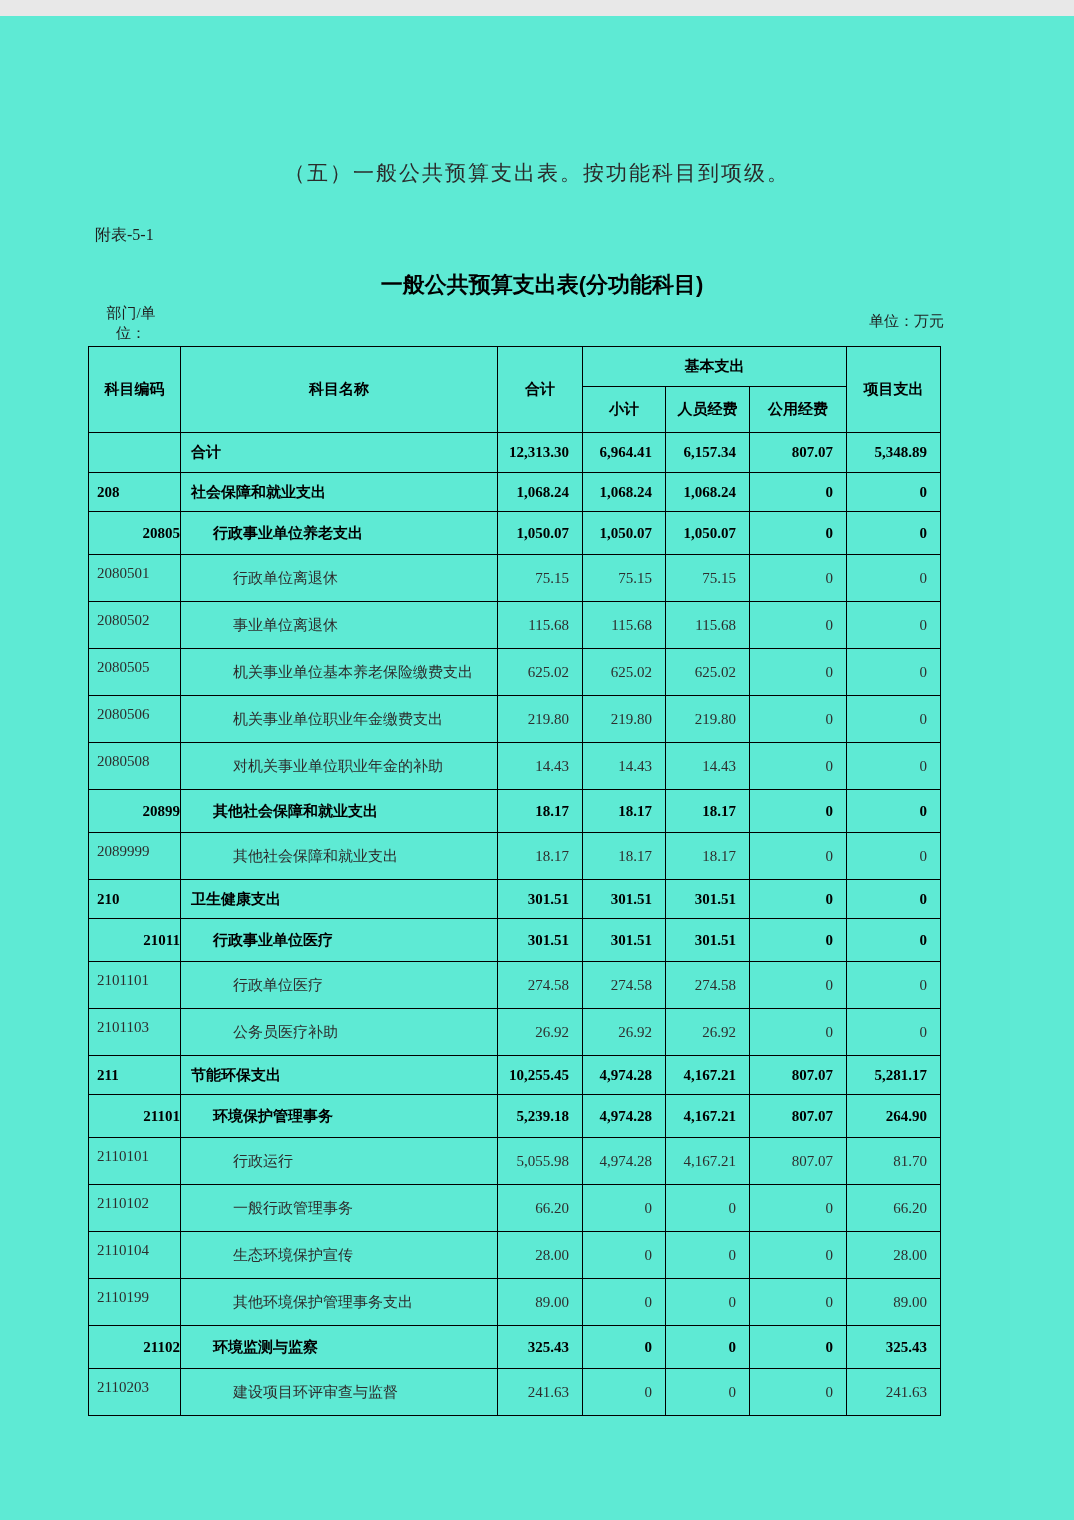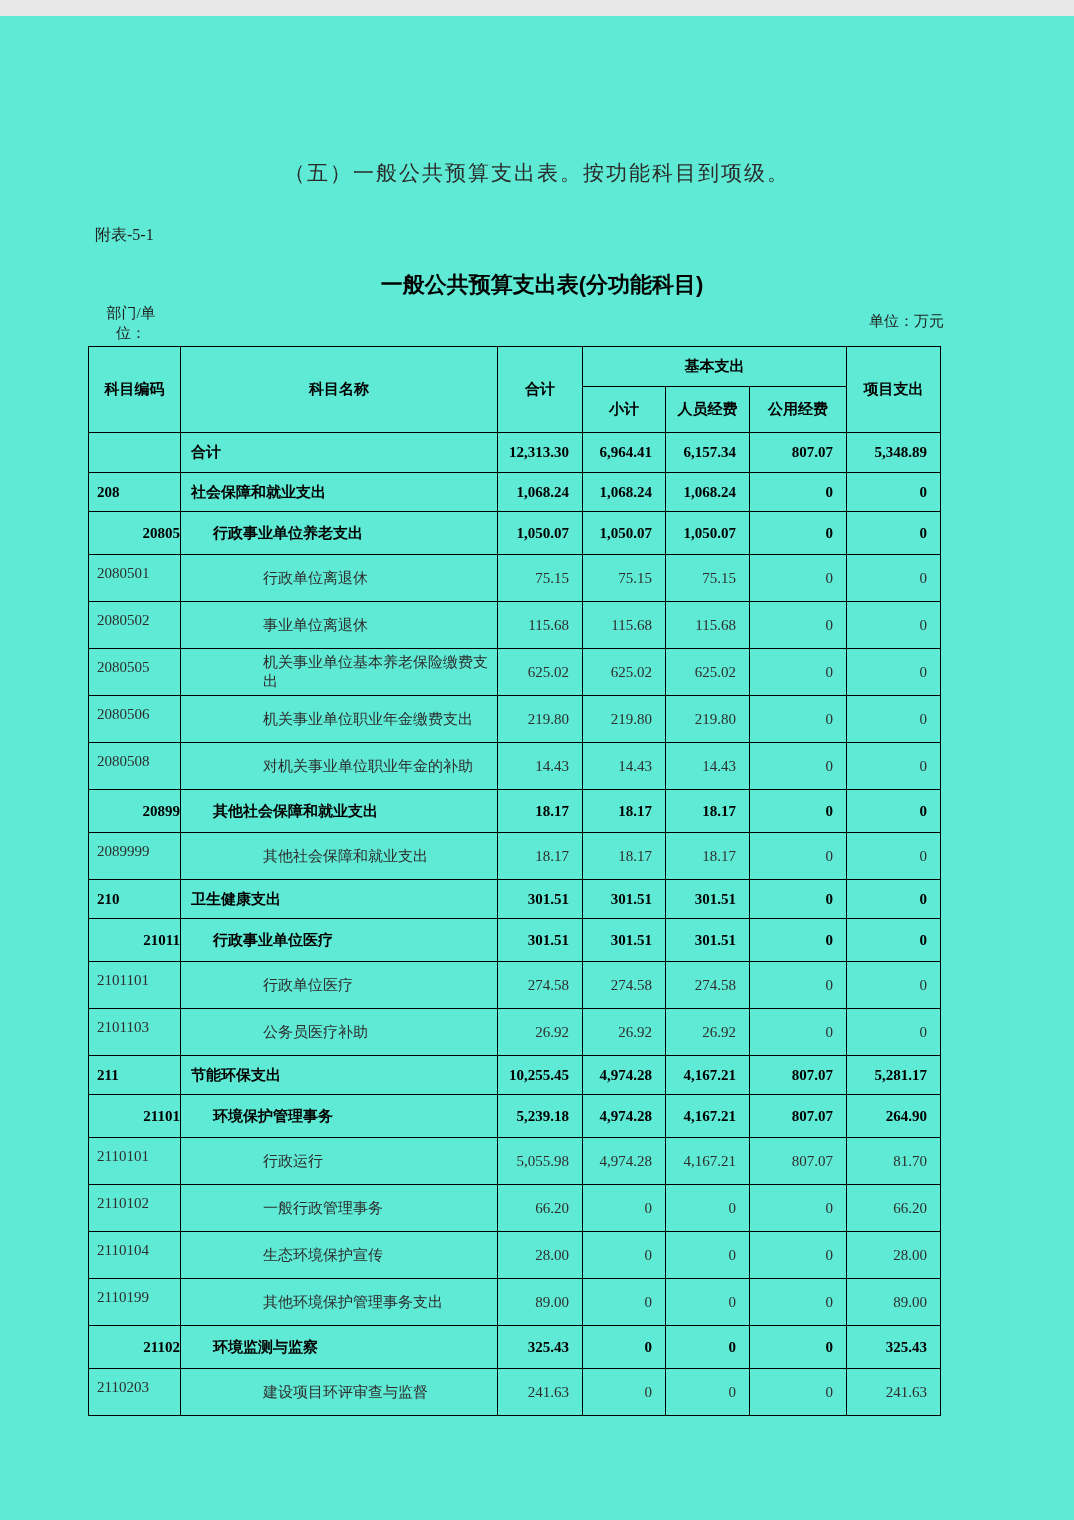--- a/index.html
+++ b/index.html
@@ -101,21 +101,21 @@
 
   
   tr.row-l2 td { height: 43px; }
   tr.row-l2 .cell-code { text-align: right; padding-left: 0; font-weight: bold; color: #000; }
   tr.row-l2 .cell-name { padding-left: 32px; font-weight: bold; font-family: "Liberation Sans", sans-serif; color: #000; }
   tr.row-l2 .cell-num { font-weight: bold; color: #000; }
 
   
   tr.row-l3 td { height: 47px; }
   tr.row-l3 .cell-code { vertical-align: bottom; padding-bottom: 19px; color: #2e2e2e; }
-  tr.row-l3 .cell-name { padding-left: 82px; color: #2e2e2e; }
+  tr.row-l3 .cell-name { padding-left: 52px; color: #2e2e2e; }
   tr.row-l3 .cell-num { color: #2e2e2e; }
 </style>
 </head>
 <body>
 
 <div class="page">
 
   <div class="section-heading">（五）一般公共预算支出表。按功能科目到项级。</div>
 
   <div class="attachment-label">附表-5-1</div>

